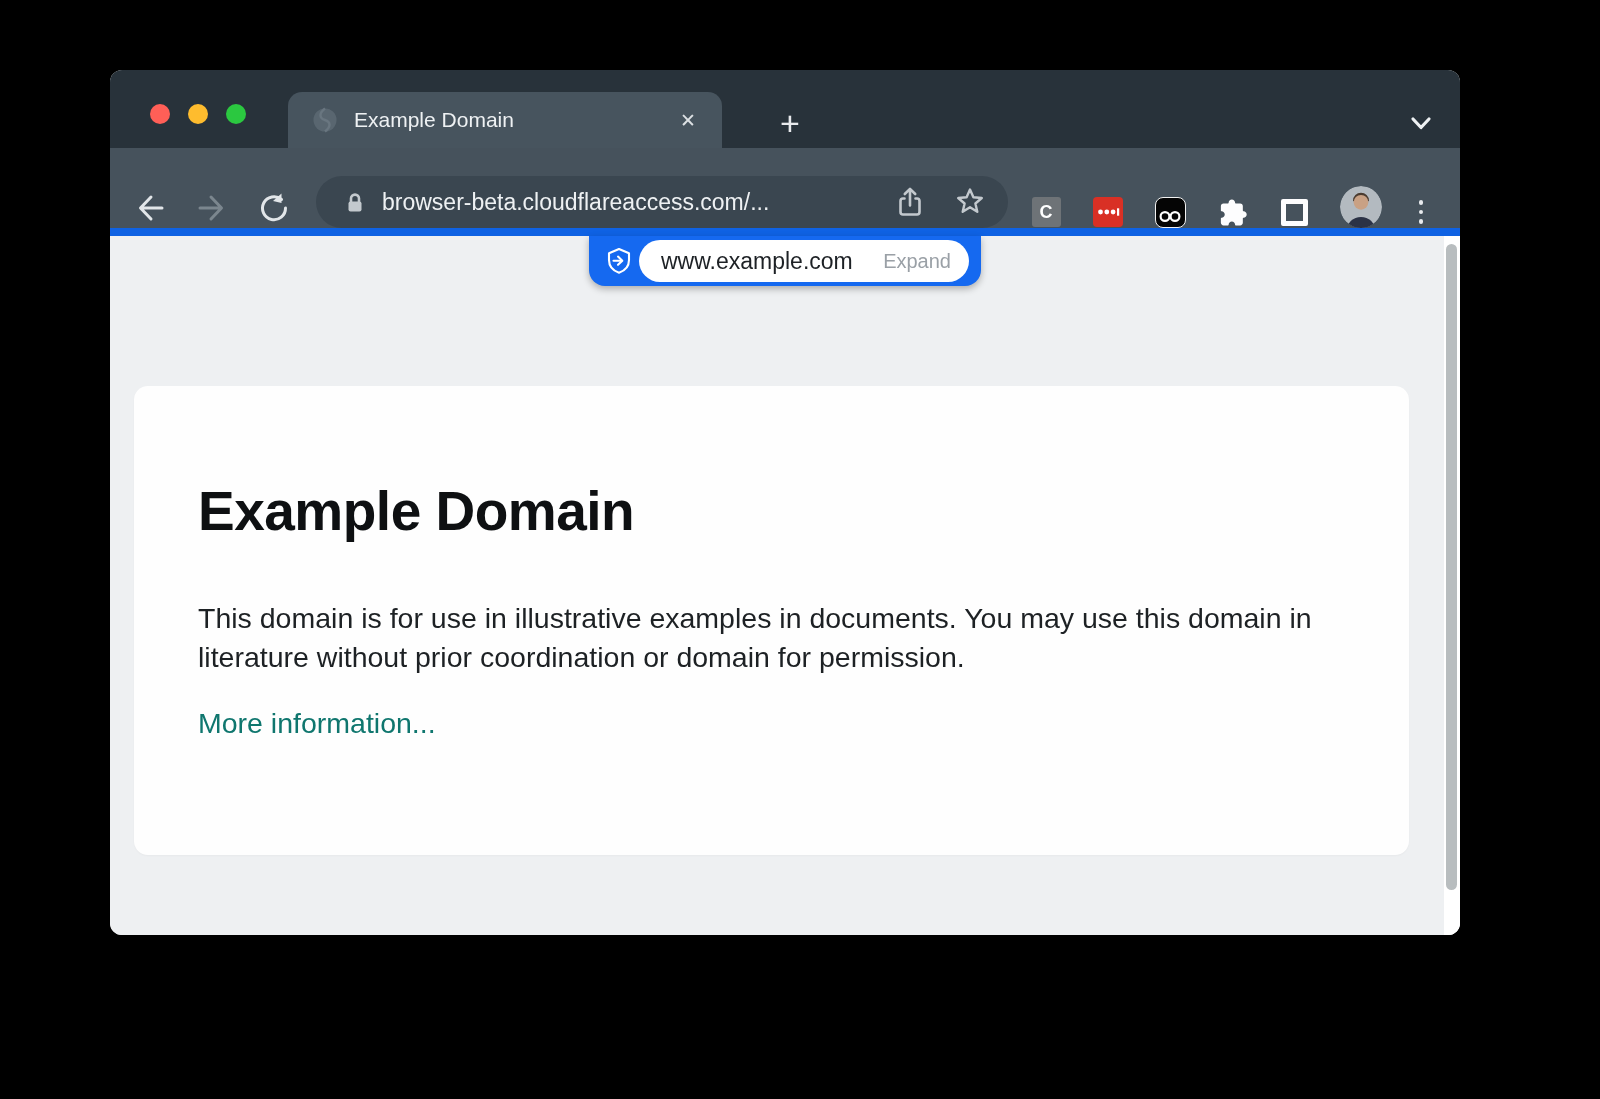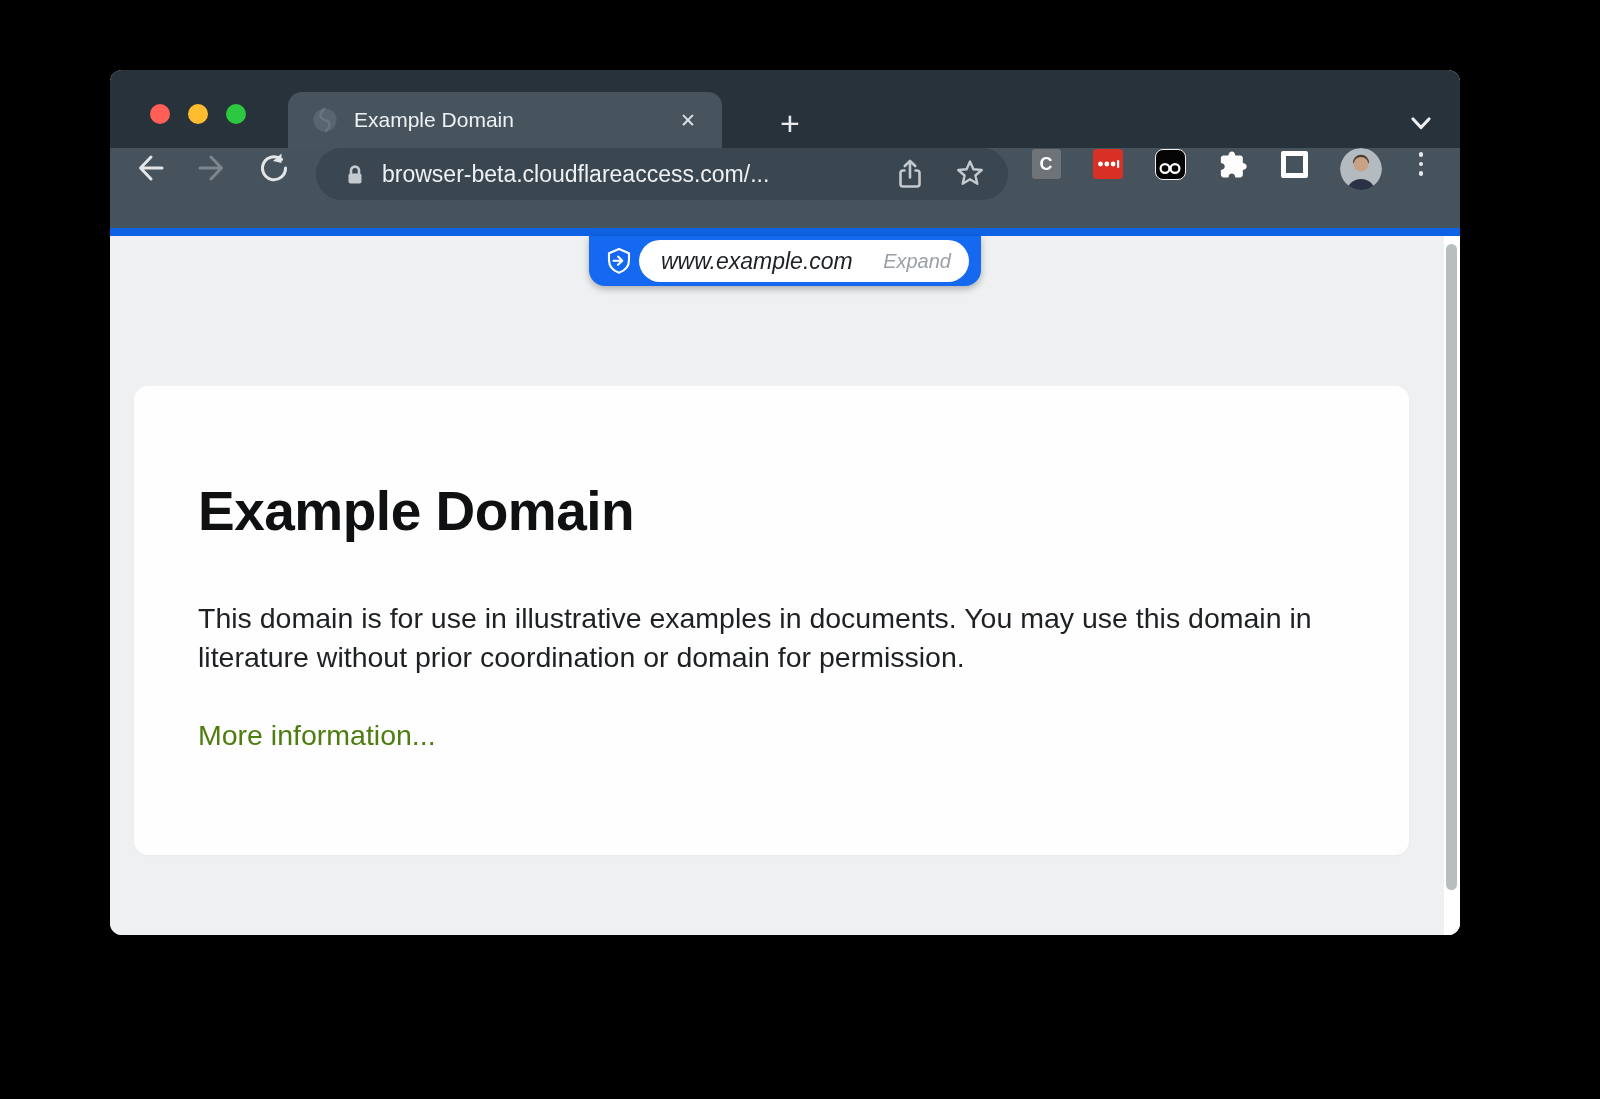--- a/index.html
+++ b/index.html
@@ -27,21 +27,21 @@
   .tab-close { flex:none; font-size:19px; color:#dde1e4; width:28px; height:28px;
                display:flex; align-items:center; justify-content:center; cursor:default; }
 
   .newtab { position:absolute; left:660px; top:33px; width:40px; height:44px;
             color:#e8eaed; font-size:34px; font-weight:300; line-height:40px;
             text-align:center; }
   .tabsearch { position:absolute; right:26px; top:40px; width:26px; height:26px; }
 
   
   .toolbar { height:80px; background:#46525c; flex:none; display:flex;
-             align-items:flex-start; padding:0 26px 0 20px; gap:0; }
+             align-items:flex-end; padding:0 26px 0 20px; gap:0; }
   .navbtn { width:40px; height:40px; flex:none; display:flex; align-items:center;
             justify-content:center; margin-right:22px; }
   .urlbar { flex:1; height:52px; background:#3a4650; border-radius:26px;
             display:flex; align-items:center; padding:0 20px 0 26px; margin-right:22px;
             min-width:0; }
   .lockwrap { width:26px; height:26px; flex:none; margin-right:14px; }
   .urltext { font-size:23px; color:#eef1f3; white-space:nowrap; overflow:hidden;
              flex:1; min-width:0; }
   .urlact { width:36px; height:36px; flex:none; margin-left:24px; }
 
@@ -65,33 +65,33 @@
   .blueline { height:8px; background:#0f62e3; flex:none; }
   .page { flex:1; position:relative; background:#eef0f2; }
 
   .domain-pill { position:absolute; top:0; left:50%; transform:translateX(-50%);
                  width:392px; height:50px; background:#1569f0;
                  border-radius:0 0 16px 16px; display:flex; align-items:center;
                  padding:0 12px 0 10px; box-shadow:0 3px 7px rgba(0,0,0,.28); }
   .shieldwrap { width:40px; height:30px; flex:none; display:flex; align-items:center;
                 justify-content:center; }
   .pill-inner { flex:1; height:42px; background:#fff; border-radius:21px;
-                display:flex; align-items:center; padding:0 18px 0 22px;font-style:italic; }
+                display:flex; align-items:center; padding:0 18px 0 22px; }
   .pill-domain { font-size:23px; color:#1d2125; flex:1; }
   .pill-expand { font-size:20px; color:#9aa0a6; }
 
   .card { position:absolute; left:24px; top:150px; width:1275px; height:469px;
           background:#fefefe; border-radius:14px; padding:94px 64px 0 64px;
           box-shadow:0 1px 2px rgba(0,0,0,.03); }
   .card h1 { font-size:55px; font-weight:700; color:#0e1012; letter-spacing:-.5px;
              line-height:1.15; }
   .card p { margin-top:56px; font-size:28.5px; line-height:1.36; color:#1d2124;
             max-width:1150px; }
-  .card a { display:inline-block; margin-top:42px; font-size:28.5px;
-            color:#4d7c0f; text-decoration:none; }
+  .card a { display:inline-block; margin-top:30px; font-size:28.5px;
+            color:#0f766e; text-decoration:none; }
 
   .scrolltrack { position:absolute; right:0; top:0; bottom:0; width:16px; background:#fff; }
   .scrollthumb { position:absolute; left:2px; top:8px; width:11px; height:646px;
                  border-radius:5.5px; background:#b8bdbf; }
 
   svg { display:block; }
 </style>
 </head>
 <body>
 

